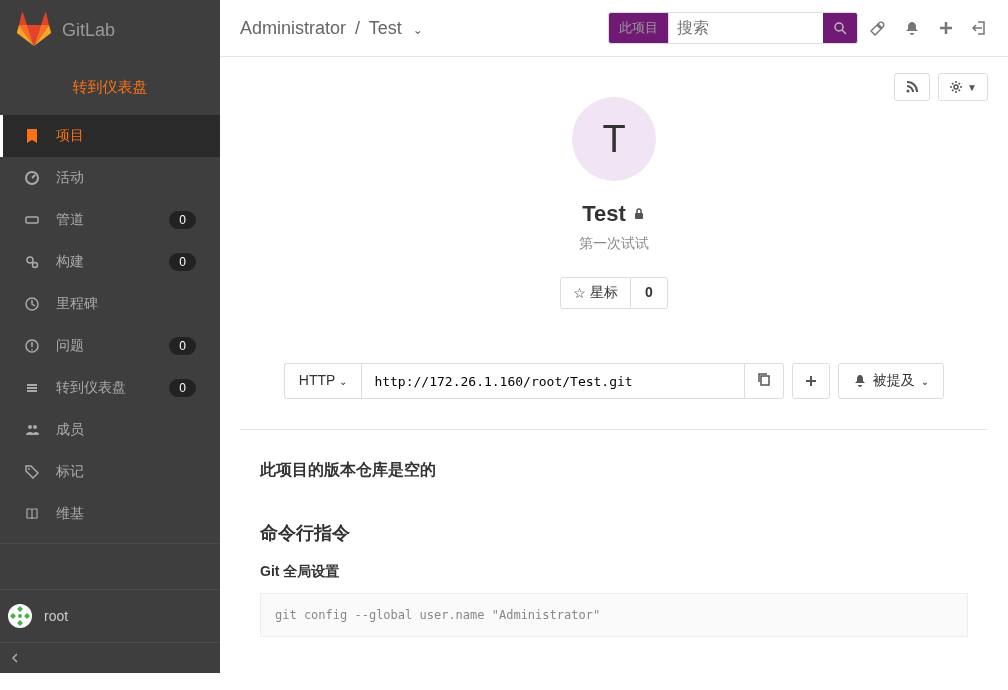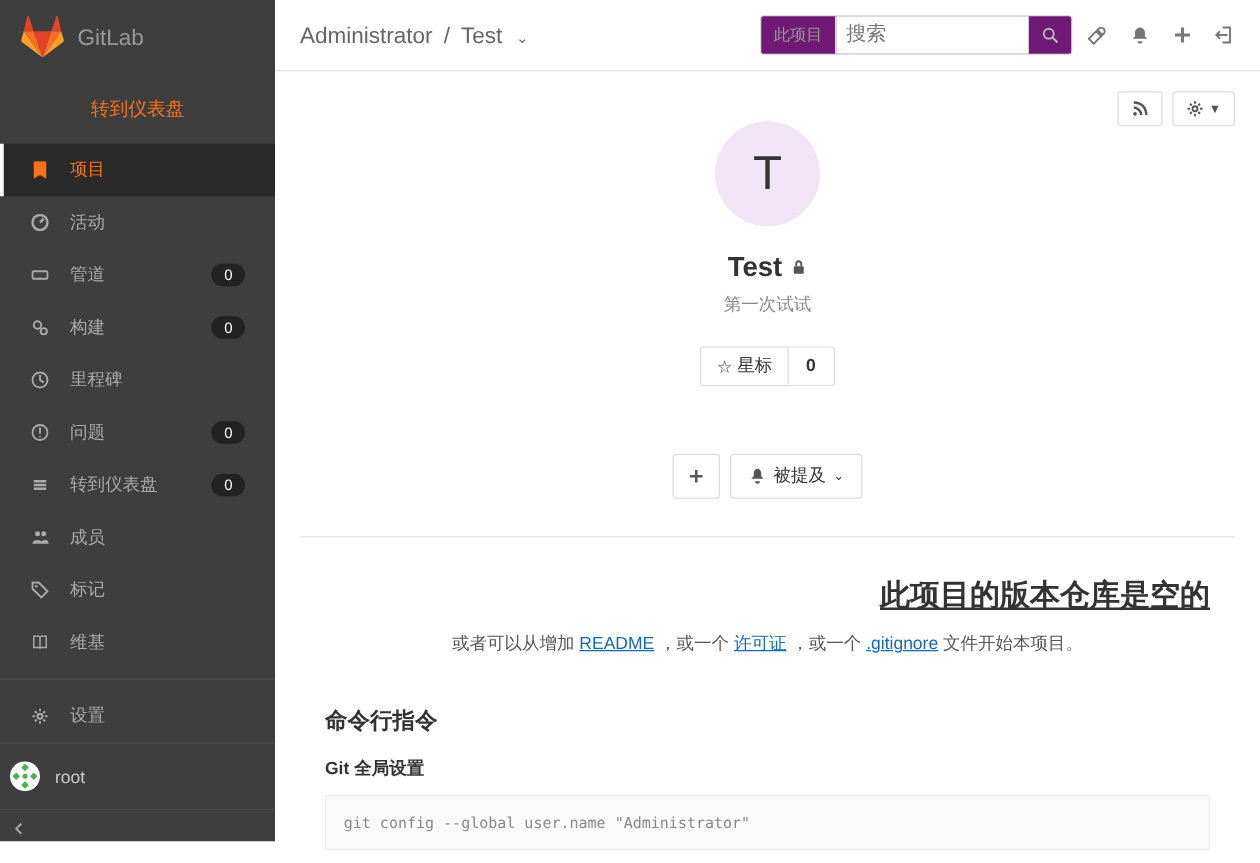--- a/index.html
+++ b/index.html
@@ -45,21 +45,21 @@
     .star-btn { border: 1px solid #ddd; padding: 6px 12px; border-radius: 3px 0 0 3px; cursor: pointer; display: flex; align-items: center; gap: 4px; }
     .star-count { border: 1px solid #ddd; border-left: none; padding: 6px 14px; border-radius: 0 3px 3px 0; font-weight: bold; }
     
     .clone-row { display: flex; gap: 8px; margin-top: 24px; padding: 0 40px 30px; justify-content: center; }
     .clone-protocol { border: 1px solid #ddd; padding: 8px 14px; border-radius: 3px 0 0 3px; border-right: none; cursor: pointer; }
     .clone-url { border: 1px solid #ddd; padding: 8px 12px; font-family: Menlo, Monaco, monospace; font-size: 13px; flex: 1; max-width: 400px; }
     .clone-copy { border: 1px solid #ddd; border-left: none; padding: 8px 12px; border-radius: 0 3px 3px 0; cursor: pointer; }
     .notif-btn { border: 1px solid #ddd; padding: 8px 14px; border-radius: 3px; cursor: pointer; display: flex; align-items: center; gap: 6px; }
     
     .empty-section { border-top: 1px solid #e5e5e5; padding: 30px 20px 0; }
-    .empty-title { text-align: right; font-size: 24px; font-weight: 600; text-decoration: underline; }
+    .empty-title { text-align: left; font-size: 16px; font-weight: 600; }
     .empty-sub { text-align: center; color: #666; margin-top: 14px; }
     .empty-links { text-align: center; color: #555; margin-top: 14px; }
     .empty-links a { color: #1068bf; text-decoration: underline; }
     .cmd-title { font-size: 18px; font-weight: 600; margin-top: 40px; }
     .cmd-sub { font-weight: 600; margin-top: 18px; font-size: 14px; }
     .cmd-block { background: #fafafa; border: 1px solid #eee; padding: 14px; font-family: Menlo, Monaco, monospace; font-size: 12px; color: #888; margin-top: 12px; white-space: pre; overflow: hidden; }
     
     svg { display: block; }
   </style>
 </head>
@@ -167,29 +167,20 @@
     </div>
     <div class="sidebar-item">
       <span class="icon">
           <svg width="14" height="14" viewBox="0 0 14 14" fill="currentColor">
             <path d="M2 2h4c1 0 1 1 1 1v9s0-1-1-1H2zM12 2H8c-1 0-1 1-1 1v9s0-1 1-1h4z" fill="none" stroke="currentColor" stroke-width="1.2"></path>
           </svg>
         </span>
       <span class="label">维基</span>
     </div>
     <div class="sidebar-divider"></div>
-    <div class="sidebar-item">
-      <span class="icon">
-          <svg width="14" height="14" viewBox="0 0 14 14" fill="currentColor">
-            <circle cx="7" cy="7" r="2" fill="none" stroke="currentColor" stroke-width="1.5"></circle>
-            <path d="M7 1v2M7 11v2M1 7h2M11 7h2M3 3l1.4 1.4M9.6 9.6L11 11M11 3l-1.4 1.4M4.4 9.6L3 11" stroke="currentColor" stroke-width="1.5"></path>
-          </svg>
-        </span>
-      <span class="label">设置</span>
-    </div>
   </div>
   <div class="sidebar-user">
     <svg class="avatar" viewBox="0 0 24 24">
         <rect width="24" height="24" fill="#fff"></rect>
         <path fill="#4caf50" d="M12 2l3 3-3 3-3-3zM2 12l3-3 3 3-3 3zM22 12l-3-3-3 3 3 3zM12 22l-3-3 3-3 3 3z"></path>
         <circle cx="12" cy="12" r="2" fill="#4caf50"></circle>
       </svg>
     <span>root</span>
   </div>
   <div class="sidebar-collapse">
@@ -271,37 +262,46 @@
       <div class="star-group">
         <div class="star-btn">
           <span>☆</span>
           <span>星标</span>
         </div>
         <div class="star-count">0</div>
       </div>
     </div>
 
     <div class="clone-row">
+      <div style="display:flex; flex:1; max-width:500px;">
+        <div class="clone-protocol">
+          <span>HTTP</span> <span style="font-size:10px">⌄</span>
+        </div>
+        <input class="clone-url" readonly="" value="http://172.26.1.160/root/Test.git" style="">
+        <div class="clone-copy">
+            <svg width="14" height="14" viewBox="0 0 14 14" fill="#555">
+              <rect x="4" y="4" width="8" height="9" fill="none" stroke="#555" stroke-width="1.5"></rect>
+              <path d="M2 10V2h8" fill="none" stroke="#555" stroke-width="1.5"></path>
+            </svg>
+          </div>
+      </div>
       <button class="btn" style="padding:8px 12px">
           <svg width="12" height="12" viewBox="0 0 12 12">
             <path d="M6 1v10M1 6h10" stroke="#555" stroke-width="2"></path>
           </svg>
         </button>
       <div class="notif-btn">
         <svg width="14" height="14" viewBox="0 0 14 14" fill="#555">
             <path d="M7 1c2 0 3 2 3 4v2l2 2H2l2-2V5c0-2 1-4 3-4zM5 11c0 1 1 2 2 2s2-1 2-2"></path>
           </svg>
         <span>被提及</span>
         <span style="font-size:10px">⌄</span>
       </div>
     </div>
 
     <div class="empty-section">
       <div class="empty-title">此项目的版本仓库是空的</div>
-      <div class="empty-links">
-        <span>或者可以从增加 </span><a>README</a><span> ，或一个 </span><a>许可证</a><span> ，或一个 </span><a>.gitignore</a><span> 文件开始本项目。</span>
-      </div>
       <div class="cmd-title">命令行指令</div>
       <div class="cmd-sub">Git 全局设置</div>
       <div class="cmd-block">git config --global user.name "Administrator"</div>
     </div>
   </div>
 </div>
 
 </body></html>

